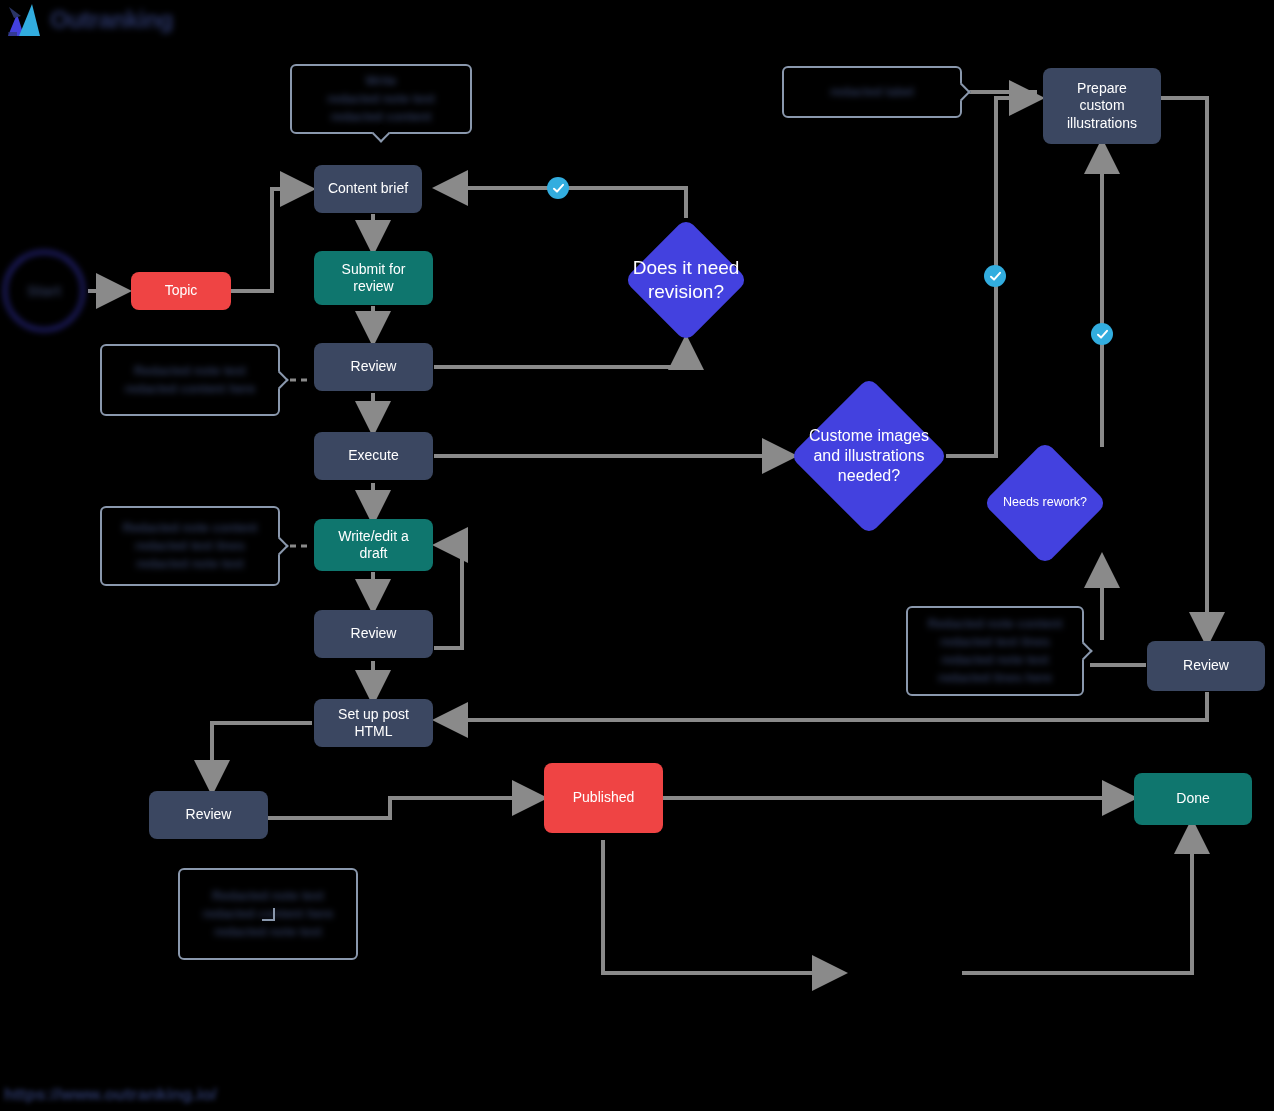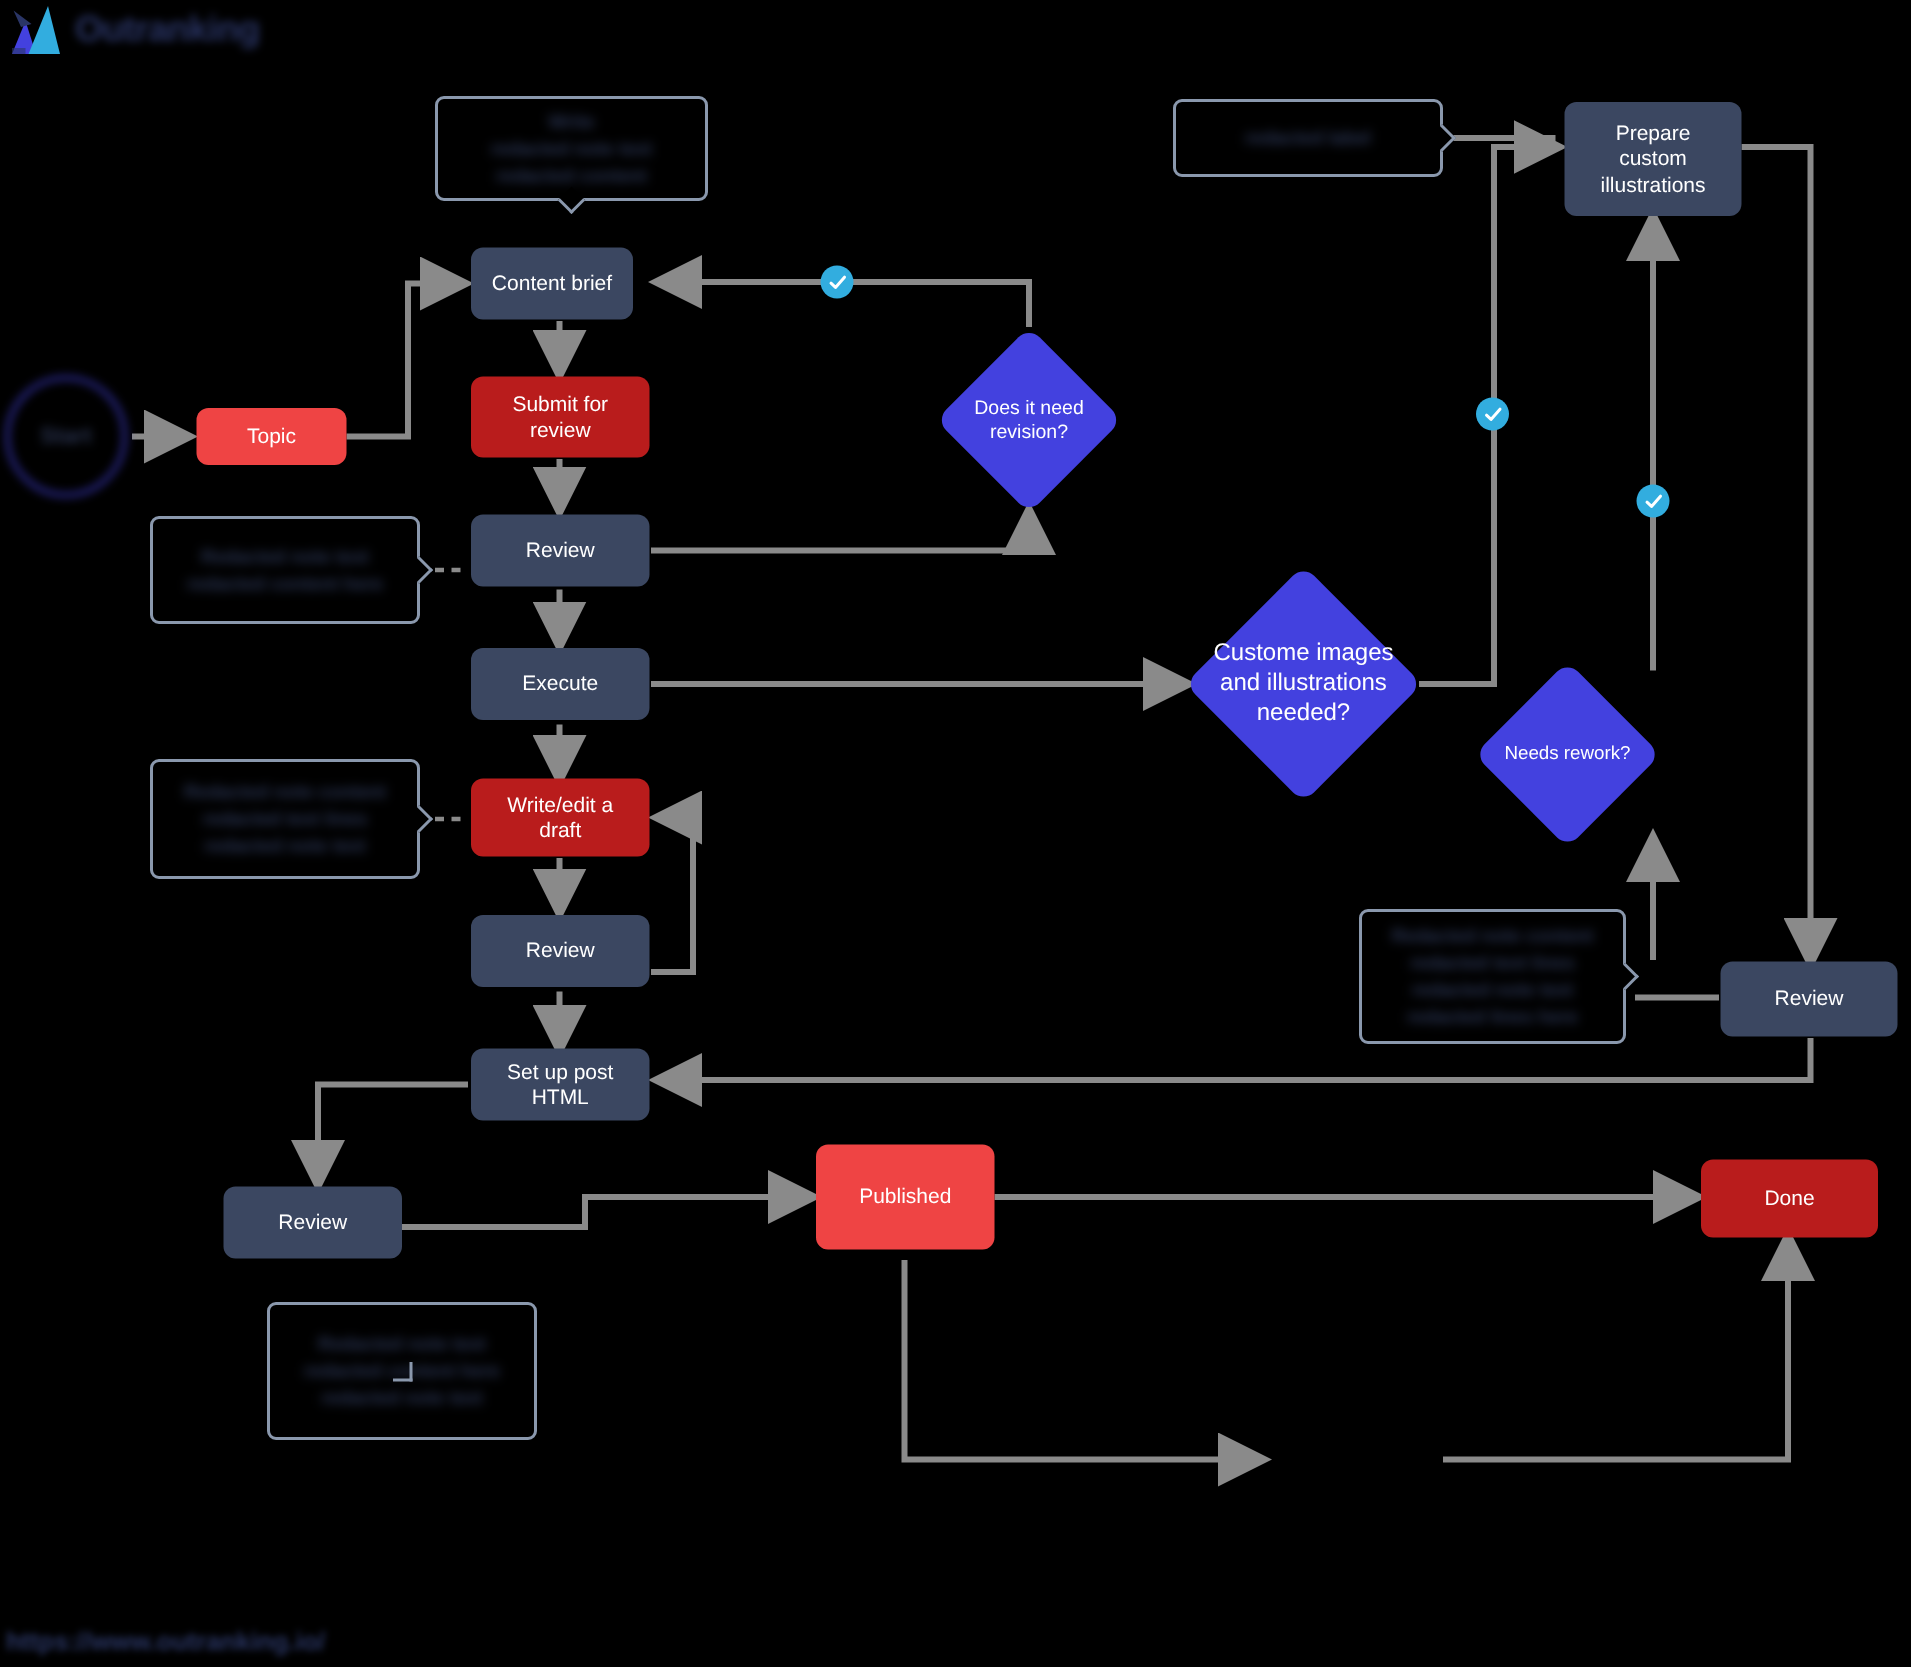--- a/index.html
+++ b/index.html
@@ -30,21 +30,21 @@
     color: #ffffff;
     font-size: 14px;
     line-height: 1.25;
     border-radius: 8px;
     padding: 4px 8px;
     z-index: 5;
     white-space: pre-line;
   }
   .node.dark   { background: #3b4761; }
   .node.purple { background: #ef4444; }
-  .node.cyan   { background: #b91c1c; }
+  .node.cyan   { background: #0f766e; }
   .node.start-circle {
     border-radius: 50%;
     background: transparent;
     border: 2px solid #4341df;
     color: #2a3350;
     filter: blur(3.2px);
     font-weight: 700;
     font-size: 15px;
   }
   .note {
@@ -101,21 +101,21 @@
   }
   .diamond .dlabel {
     position: absolute;
     left: 0; top: 0;
     width: 100%; height: 100%;
     display: flex;
     align-items: center;
     justify-content: center;
     text-align: center;
     color: #ffffff;
-    font-size: 13px;
+    font-size: 19px;
     line-height: 1.25;
     white-space: pre-line;
     z-index: 2;
   }
   .badge {
     position: absolute;
     width: 22px; height: 22px;
     border-radius: 50%;
     background: #32addf;
     z-index: 9;

